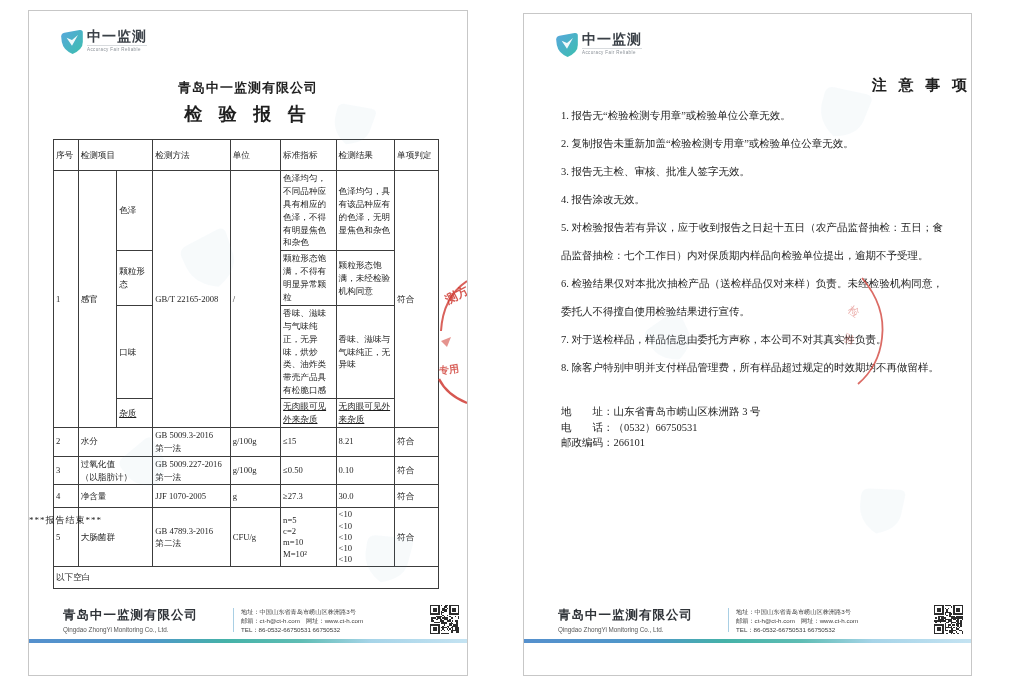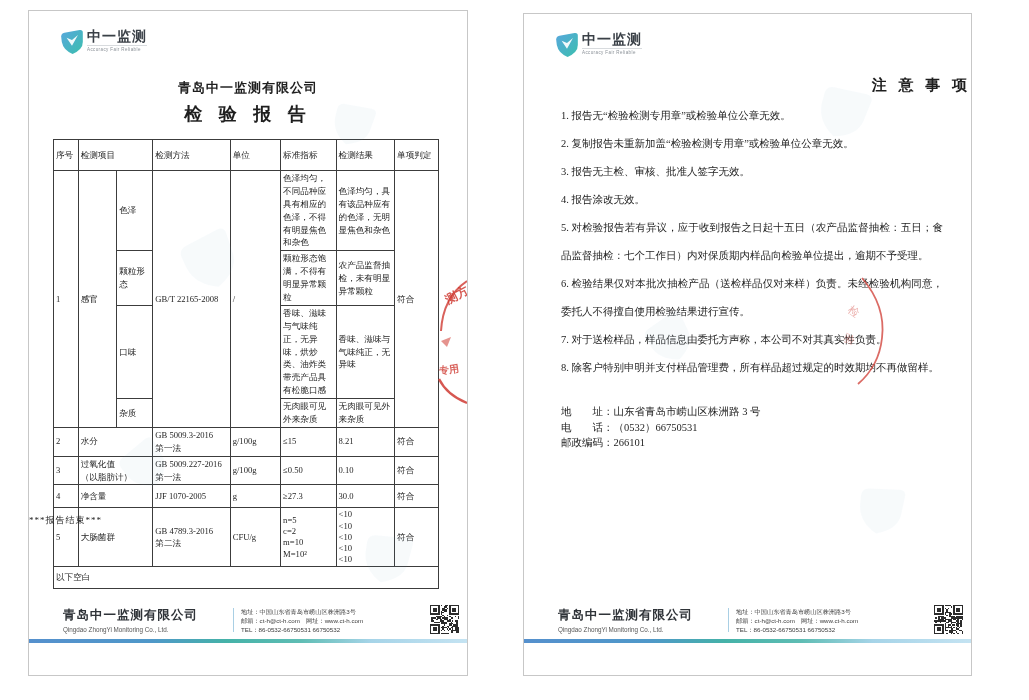--- a/index.html
+++ b/index.html
@@ -23,21 +23,21 @@
   .report-meta{position:absolute;left:26px;right:14px;top:112px;font-size:9px;display:flex;}
   .report-meta .no-label{margin-right:8px;}
   .report-meta .pageinfo{margin-left:auto;}
 
   table.results{position:absolute;left:24px;top:128px;width:386px;border-collapse:collapse;
     font-size:8.6px;table-layout:fixed;}
   table.results th,table.results td{border:1px solid #3c3c3c;text-align:left;vertical-align:middle;
     padding:1px 2px;white-space:pre-line;line-height:1.5;font-weight:normal;overflow:hidden;}
   table.results{border:1.5px solid #2e2e2e;}
   tr.r-head{height:31px;} tr.r-sz{height:60px;} tr.r-kl{height:35px;} tr.r-kw{height:57px;}
-  tr.r-zz{height:21px;} tr.r-sf{height:23px;} tr.r-gy{height:25px;} tr.r-jhl{height:23px;}
+  tr.r-zz{height:21px;text-decoration:underline;} tr.r-sf{height:23px;} tr.r-gy{height:25px;} tr.r-jhl{height:23px;}
   tr.r-dc{height:50px;} tr.r-blank{height:22px;}
 
   .report-end{position:absolute;left:0;right:0;top:492px;font-size:9px;letter-spacing:1px;margin-top:11px;}
 
   
   .stamp{position:absolute;color:#cf3a32;pointer-events:none;}
   .stamp-left{left:408px;top:268px;width:34px;height:128px;}
   .stamp-left svg{position:absolute;left:0;top:0;}
   .stamp-left .sc1{position:absolute;left:8px;top:8px;font-size:12px;font-weight:bold;transform:rotate(-28deg);opacity:.85;}
   .stamp-left .sc2{position:absolute;left:2px;top:84px;font-size:10px;font-weight:bold;transform:rotate(-8deg);opacity:.8;}
@@ -123,21 +123,21 @@
       <td>色泽</td>
       <td rowspan="4">GB/T 22165-2008</td>
       <td rowspan="4">/</td>
       <td>色泽均匀，不同品种应具有相应的色泽，不得有明显焦色和杂色</td>
       <td>色泽均匀，具有该品种应有的色泽，无明显焦色和杂色</td>
       <td rowspan="4">符合</td>
     </tr>
     <tr class="r-kl">
       <td>颗粒形态</td>
       <td>颗粒形态饱满，不得有明显异常颗粒</td>
-      <td>农产品监督抽检，未有明显异常颗粒</td>
+      <td>颗粒形态饱满，未经检验机构同意</td>
     </tr>
     <tr class="r-kw">
       <td>口味</td>
       <td>香味、滋味与气味纯正，无异味，烘炒类、油炸类带壳产品具有松脆口感</td>
       <td>香味、滋味与气味纯正，无异味</td>
     </tr>
     <tr class="r-zz">
       <td>杂质</td>
       <td>无肉眼可见外来杂质</td>
       <td>无肉眼可见外来杂质</td>

